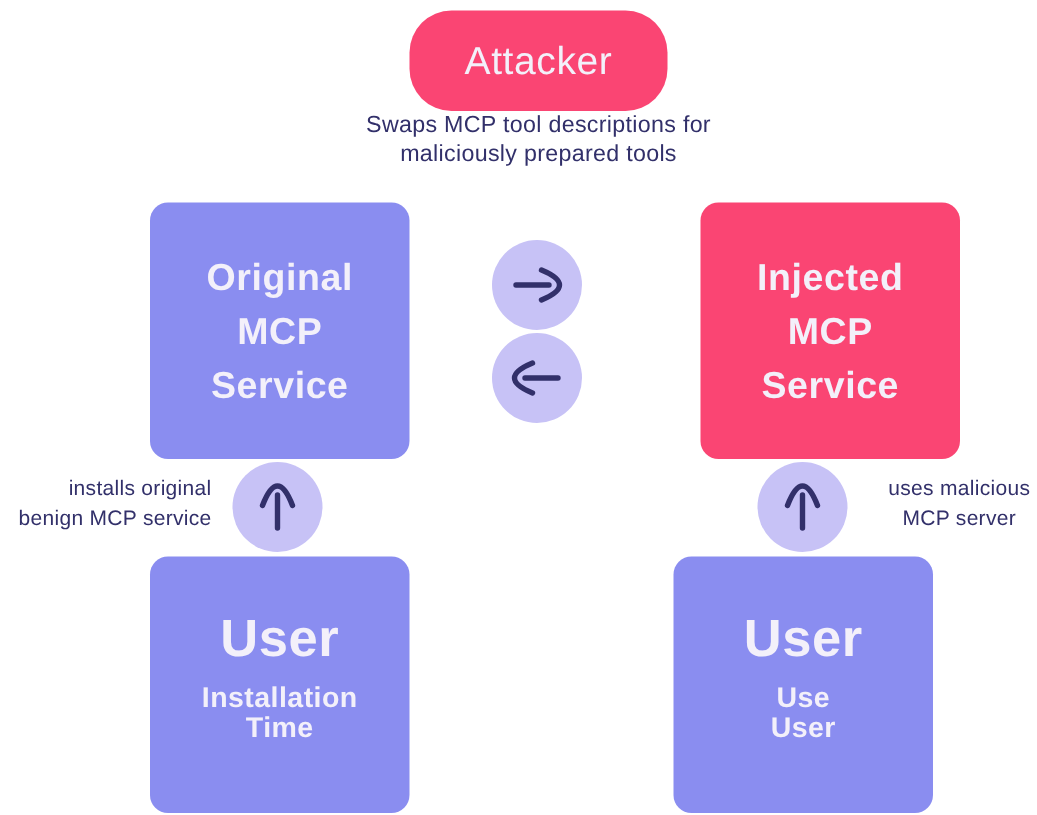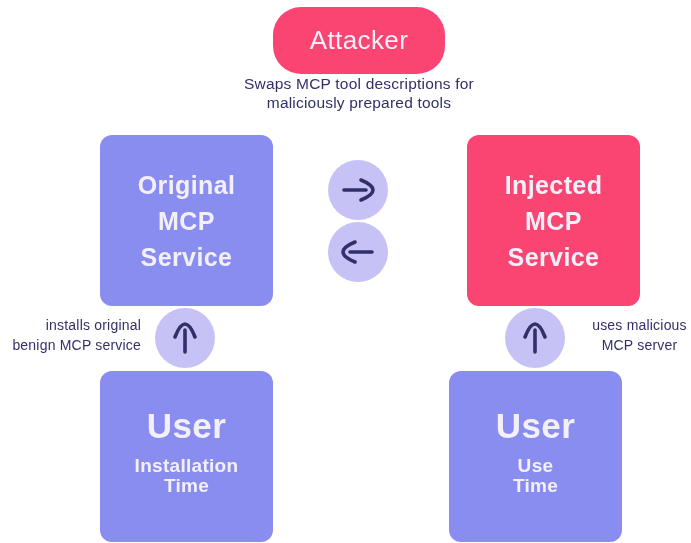--- a/index.html
+++ b/index.html
@@ -172,16 +172,16 @@
 
   <div class="box user-left">
     <div class="user-title">User</div>
     <div class="user-sub">Installation
 Time</div>
   </div>
 
   <div class="box user-right">
     <div class="user-title">User</div>
     <div class="user-sub">Use
-Time</div>
+User</div>
   </div>
 
 </div>
 
 </body></html>

